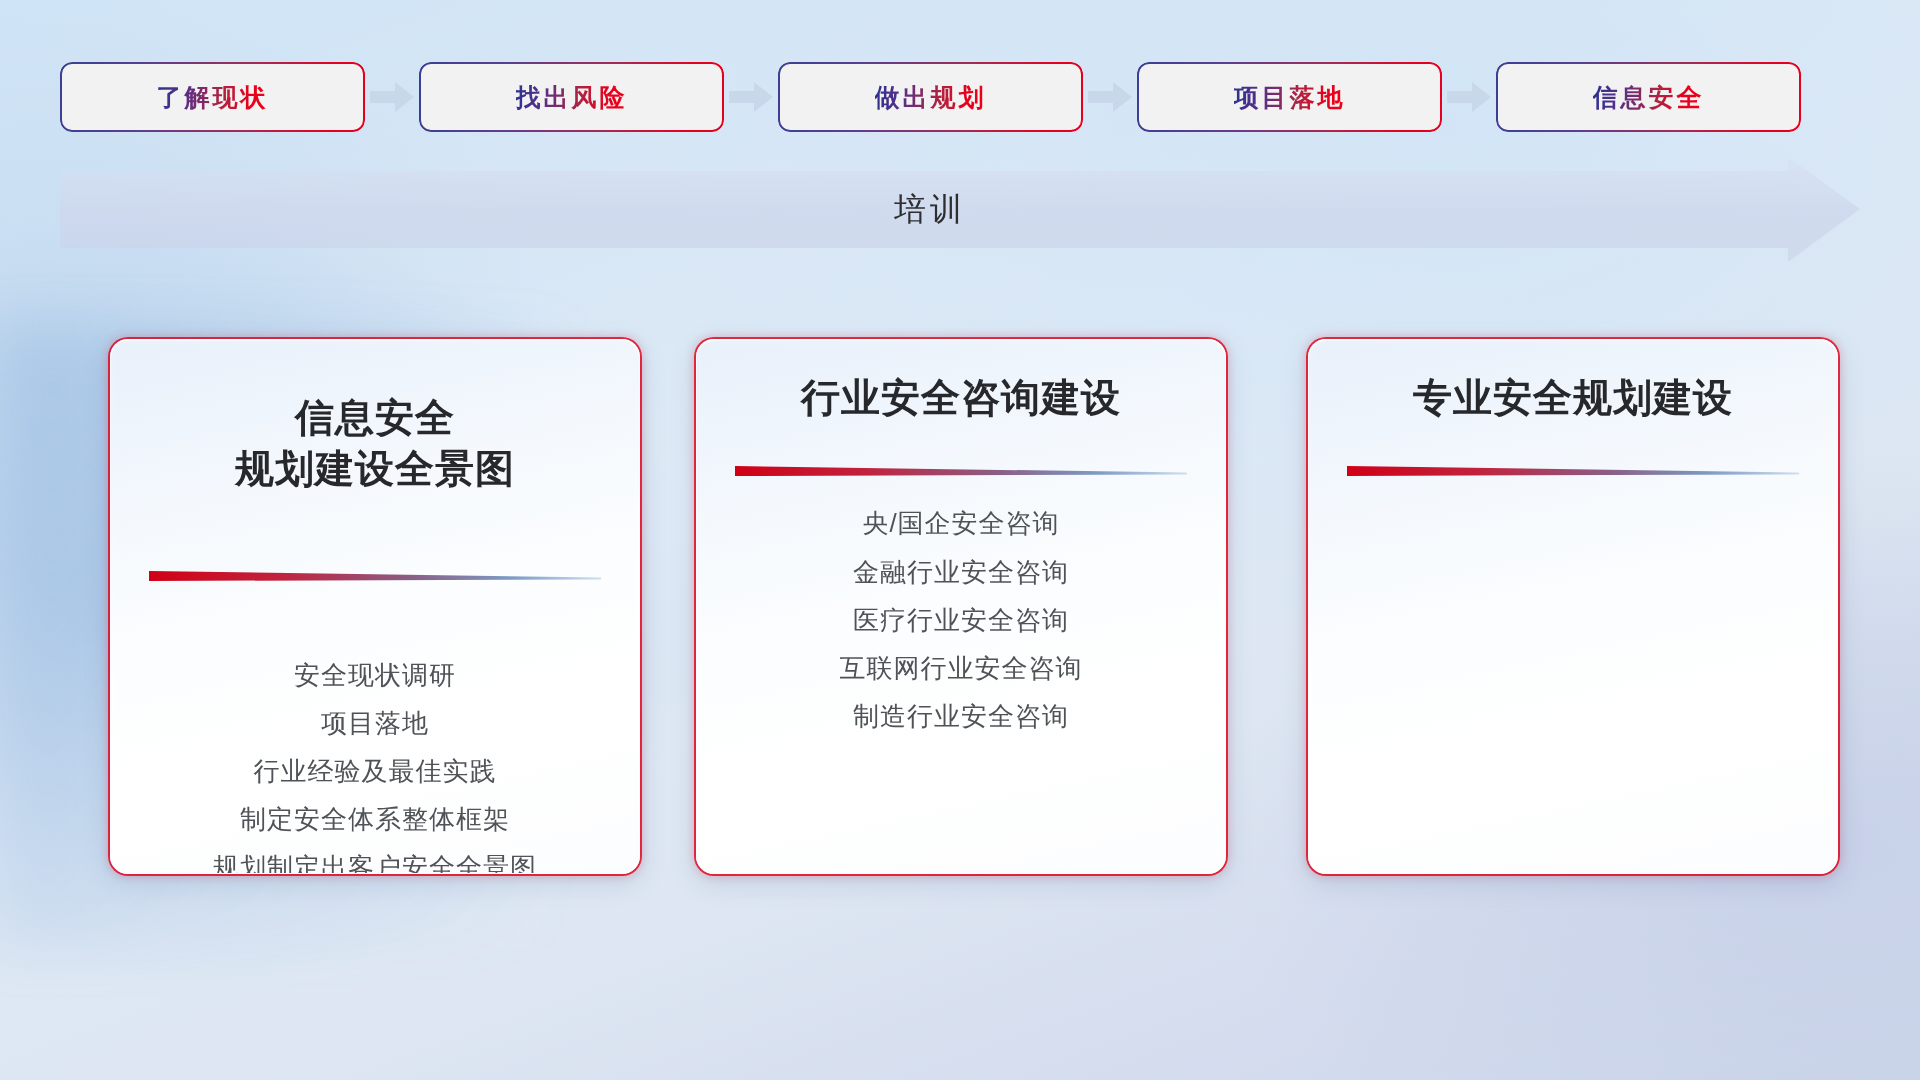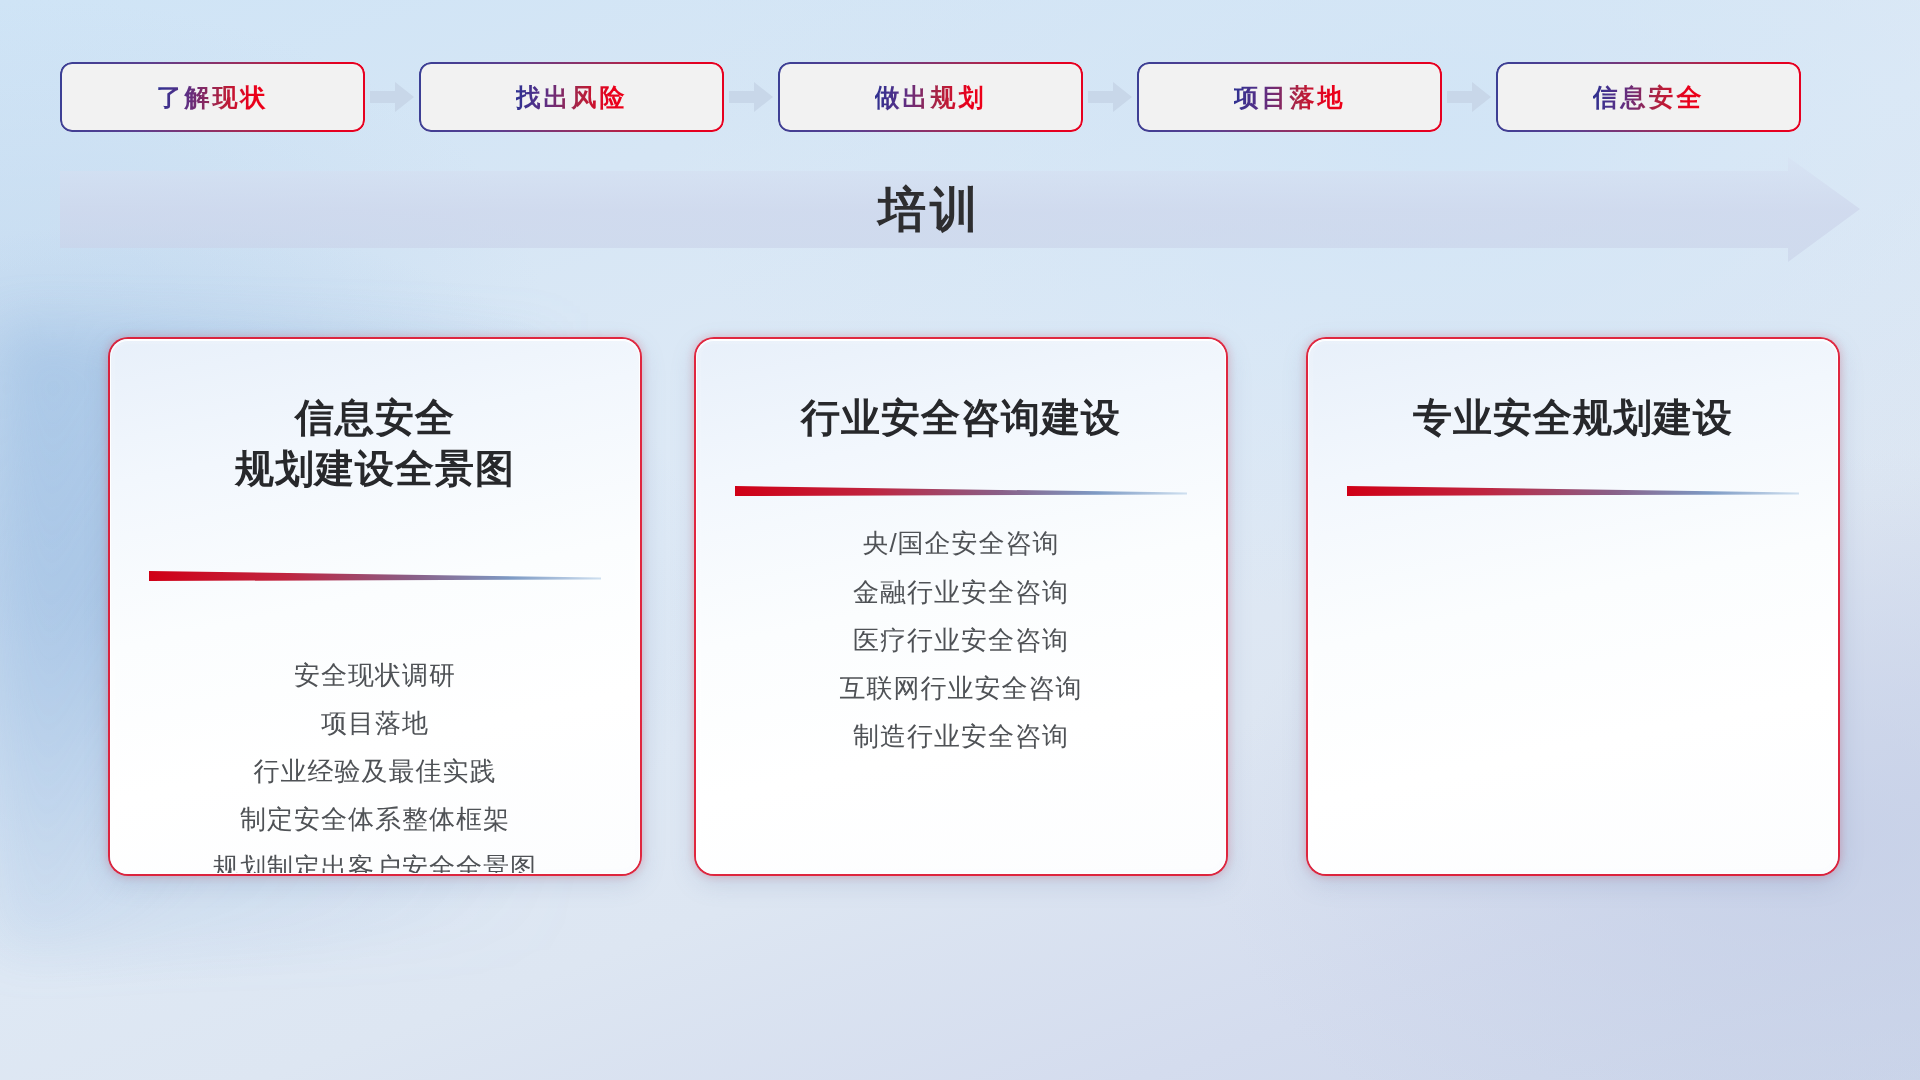--- a/index.html
+++ b/index.html
@@ -80,21 +80,21 @@
   }
   #training-band .band-shape{
     position:absolute; inset:0;
     background: linear-gradient(180deg, rgba(215,226,243,0.62) 0%, rgba(206,215,236,0.78) 52%, rgba(199,208,231,0.55) 100%);
     clip-path: polygon(0 14px, calc(100% - 72px) 14px, calc(100% - 72px) 0, 100% 52px, calc(100% - 72px) 105px, calc(100% - 72px) 91px, 0 91px);
   }
   #training-band .band-text{
     position:absolute; inset:0;
     display:flex; align-items:center; justify-content:center;
     padding-right:60px;
-    font-size:48px; font-weight:700; color:#2e2e30; letter-spacing:4px;
+    font-size:32px; font-weight:400; color:#2e2e30; letter-spacing:4px;
   }
 
   
   #cards{
     position:absolute; left:0; top:331px; width:1920px; height:545px; z-index:5;
   }
   .card{
     position:absolute;
     top:8px;
     width:530px; height:535px;
@@ -142,21 +142,21 @@
   .card-list{
     margin-top:28px;
     display:flex; flex-direction:column; align-items:center; gap:13px;
     list-style:none;
   }
   .card-list li{
     font-size:26px; color:#4f5256; letter-spacing:1px; line-height:1.35;
   }
   
   #card-0 .card-inner{ padding-top:52px;gap:47px; }
-  #card-1 .card-inner, #card-2 .card-inner{ padding-top:52px; }
+  #card-1 .card-inner, #card-2 .card-inner{ padding-top:32px; }
   #card-1 .card-divider, #card-2 .card-divider{ margin-top:40px; }
 
   
   #footnotes{
     position:absolute; left:0; top:935px; width:1920px; height:60px; z-index:6;
   }
   .footnote{
     position:absolute; top:0;
     font-size:26px; font-weight:700; color:#3f63ab; letter-spacing:1px;
     white-space:nowrap;

